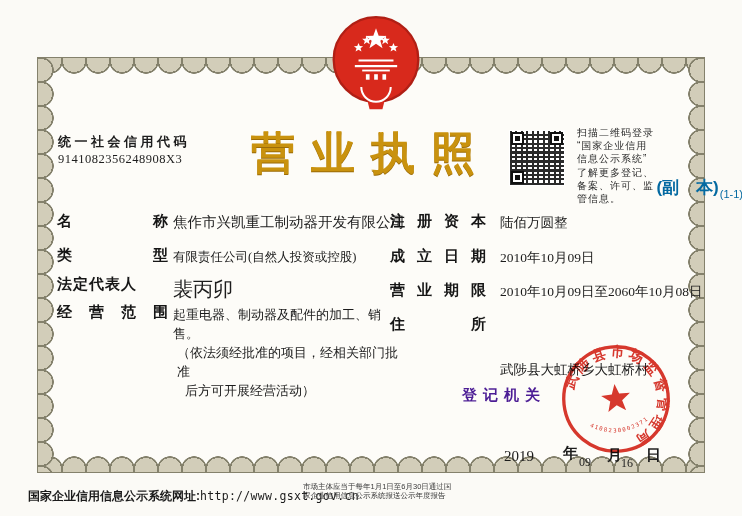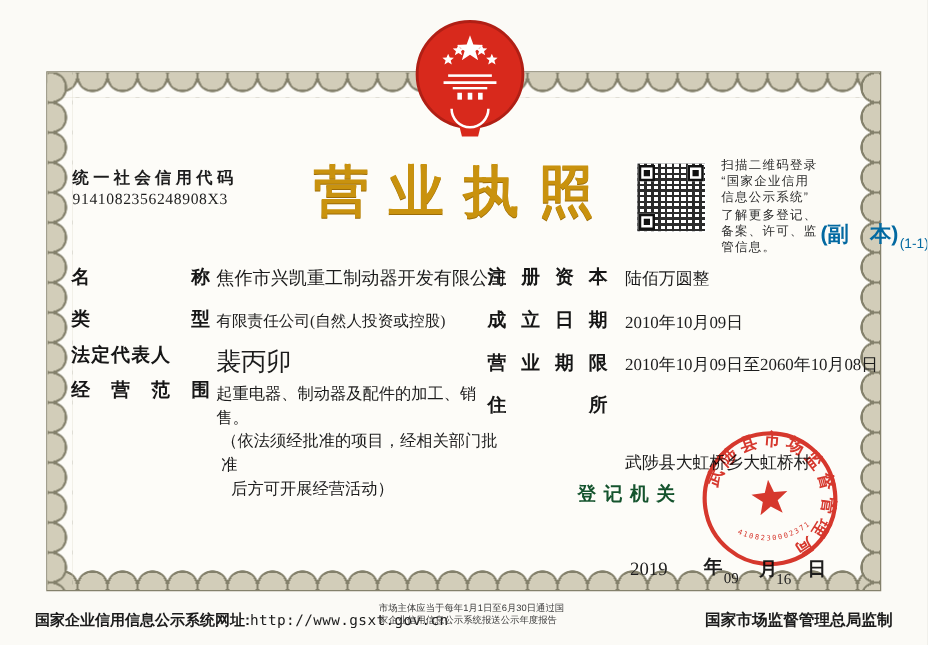--- a/index.html
+++ b/index.html
@@ -44,21 +44,21 @@
   .qr-note{position:absolute;left:577px;top:126px;width:92px;font-size:10px;line-height:13.2px;color:#2b2b2b;letter-spacing:1px;}
   
   .flabel{position:absolute;font-size:15px;font-weight:bold;color:#161616;
           display:inline-block;text-align:justify;text-align-last:justify;}
   .wL{width:111px;left:57px;} .wR{width:96px;left:390px;}
   .fvalue{position:absolute;font-family:"Liberation Serif",serif;color:#1c1c1c;}
   .vL{left:173px;} .vR{left:500px;}
   .note-line{font-family:"Liberation Serif",serif;color:#1c1c1c;font-size:13px;line-height:19px;}
   
   .reg-label{position:absolute;left:462px;top:386px;width:78px;font-size:15px;font-weight:bold;
-             text-align:justify;text-align-last:justify;color:#14532d;}
+             text-align:justify;text-align-last:justify;color:#4c1d95;}
   .date span{position:absolute;color:#1c1c1c;}
   .d-num{font-family:"Liberation Serif",serif;}
   
   .seal{position:absolute;left:559px;top:342px;width:114px;height:114px;z-index:8;
         mix-blend-mode:multiply;opacity:.93;transform:rotate(-6deg);}
   
   .ft-site{position:absolute;left:28px;top:488px;font-size:12px;color:#1b1b1b;}
   .ft-site .lbl{font-weight:bold;}
   .ft-site .url{font-family:"DejaVu Sans Mono",monospace;font-size:11.5px;letter-spacing:.3px;}
   .ft-notice{position:absolute;left:303px;top:482px;width:150px;font-size:7.5px;line-height:9px;color:#3a3a3a;transform-origin:0 0;}
@@ -170,15 +170,14 @@
     </text>
   </svg>
 
   <div class="ft-site">
     <span class="lbl">国家企业信用信息公示系统网址:</span><span class="url">http://www.gsxt.gov.cn</span>
   </div>
   <div class="ft-notice">
     <div>市场主体应当于每年1月1日至6月30日通过国</div>
     <div>家企业信用信息公示系统报送公示年度报告</div>
   </div>
-  <div class="ft-pub">国家市场监督管理总局监制</div>
 
 </div>
 
 </body></html>

